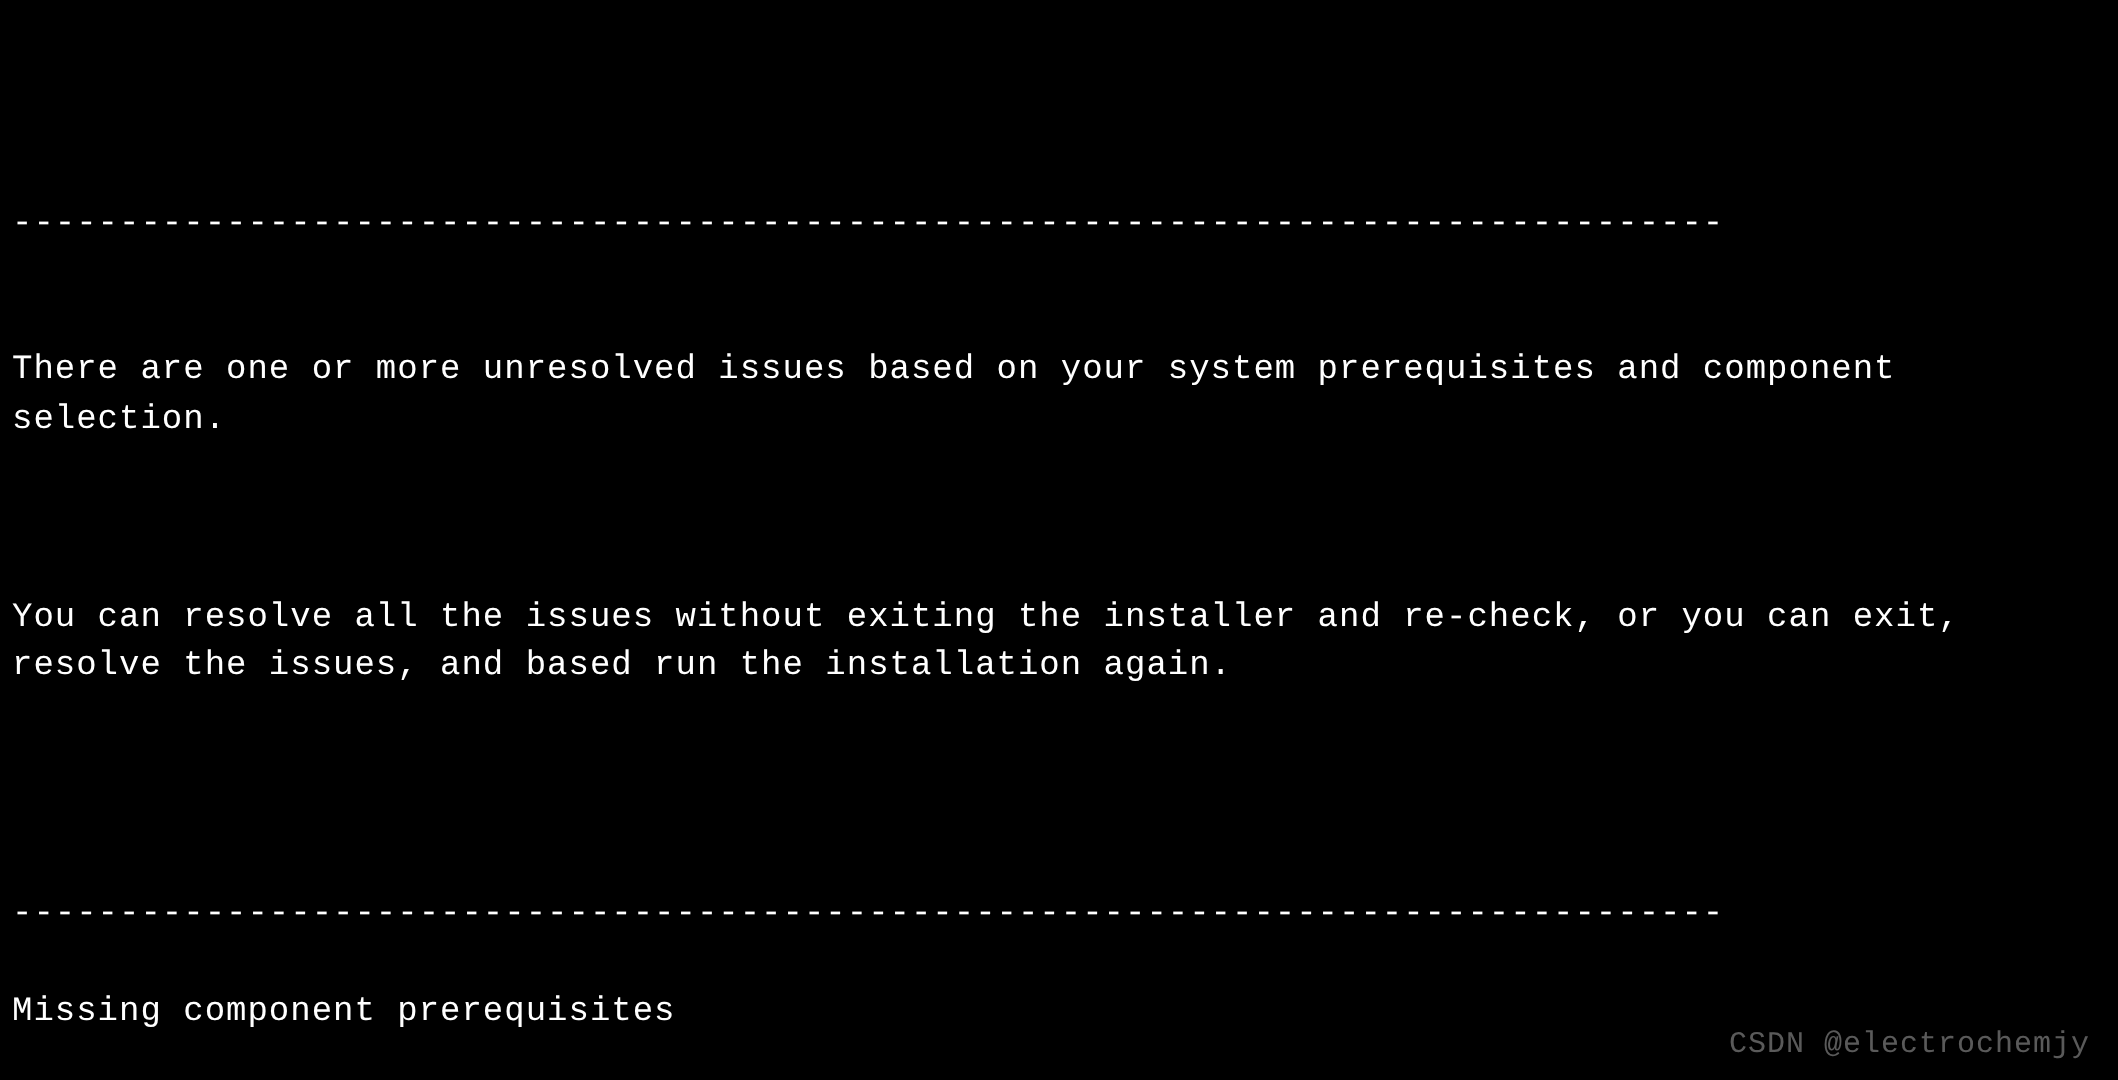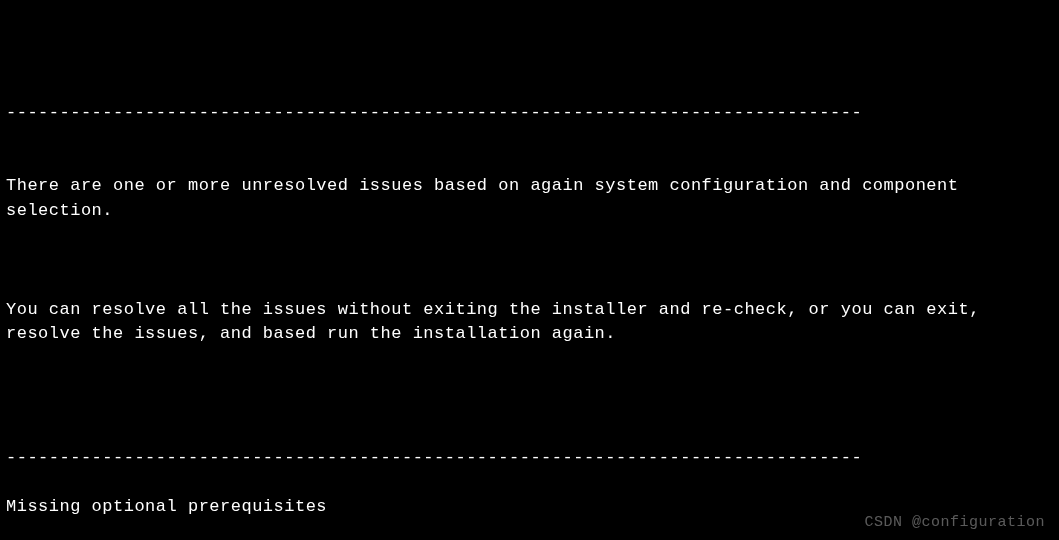--- a/index.html
+++ b/index.html
@@ -37,42 +37,42 @@
     }
     .blank { height: 1.45em; }
   </style>
 </head>
 <body>
 
 
 
 <div class="divider">--------------------------------------------------------------------------------</div>
 
-<div>There are one or more unresolved issues based on again system configuration and component selection.</div>
+<div>There are one or more unresolved issues based on your system prerequisites and component selection.</div>
 <div class="blank"></div>
 <div>You can resolve all the issues without exiting the installer and re-check, or you can exit, resolve the issues, and based run the installation again.</div>
 <div class="blank"></div>
 
 <div class="divider">--------------------------------------------------------------------------------</div>
-<div>Missing optional prerequisites</div>
+<div>Missing component prerequisites</div>
 
 
 
 
 
 
 
 
 
 
 
 
 
 
 
 
 
 
 
-<div class="watermark">CSDN @configuration</div>
+<div class="watermark">CSDN @electrochemjy</div>
 
 
 
 
 </body></html>

